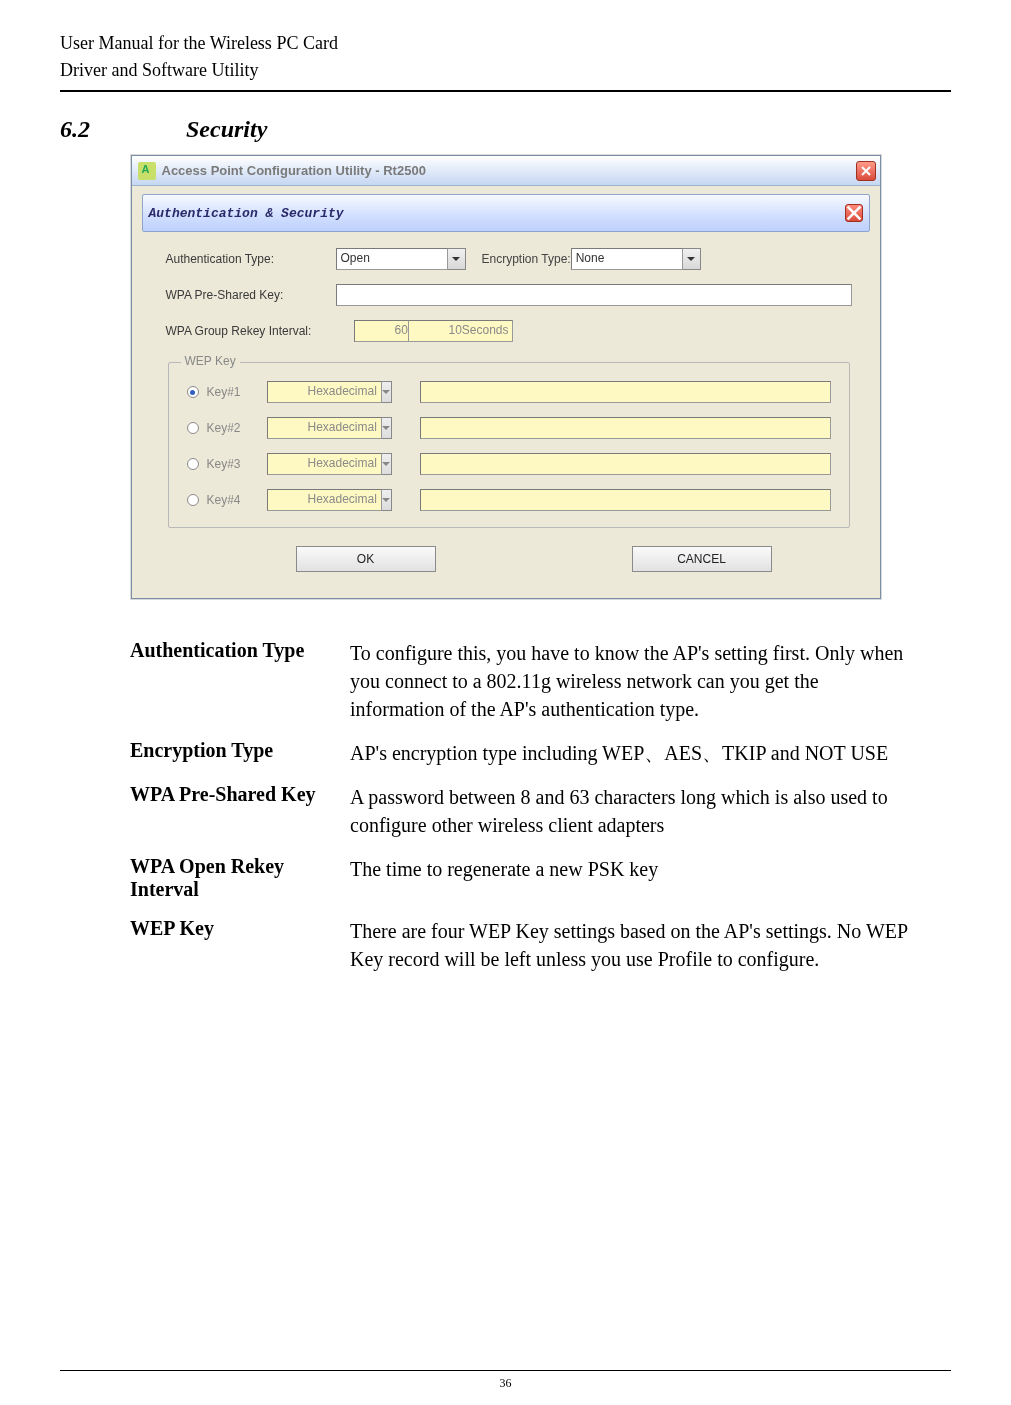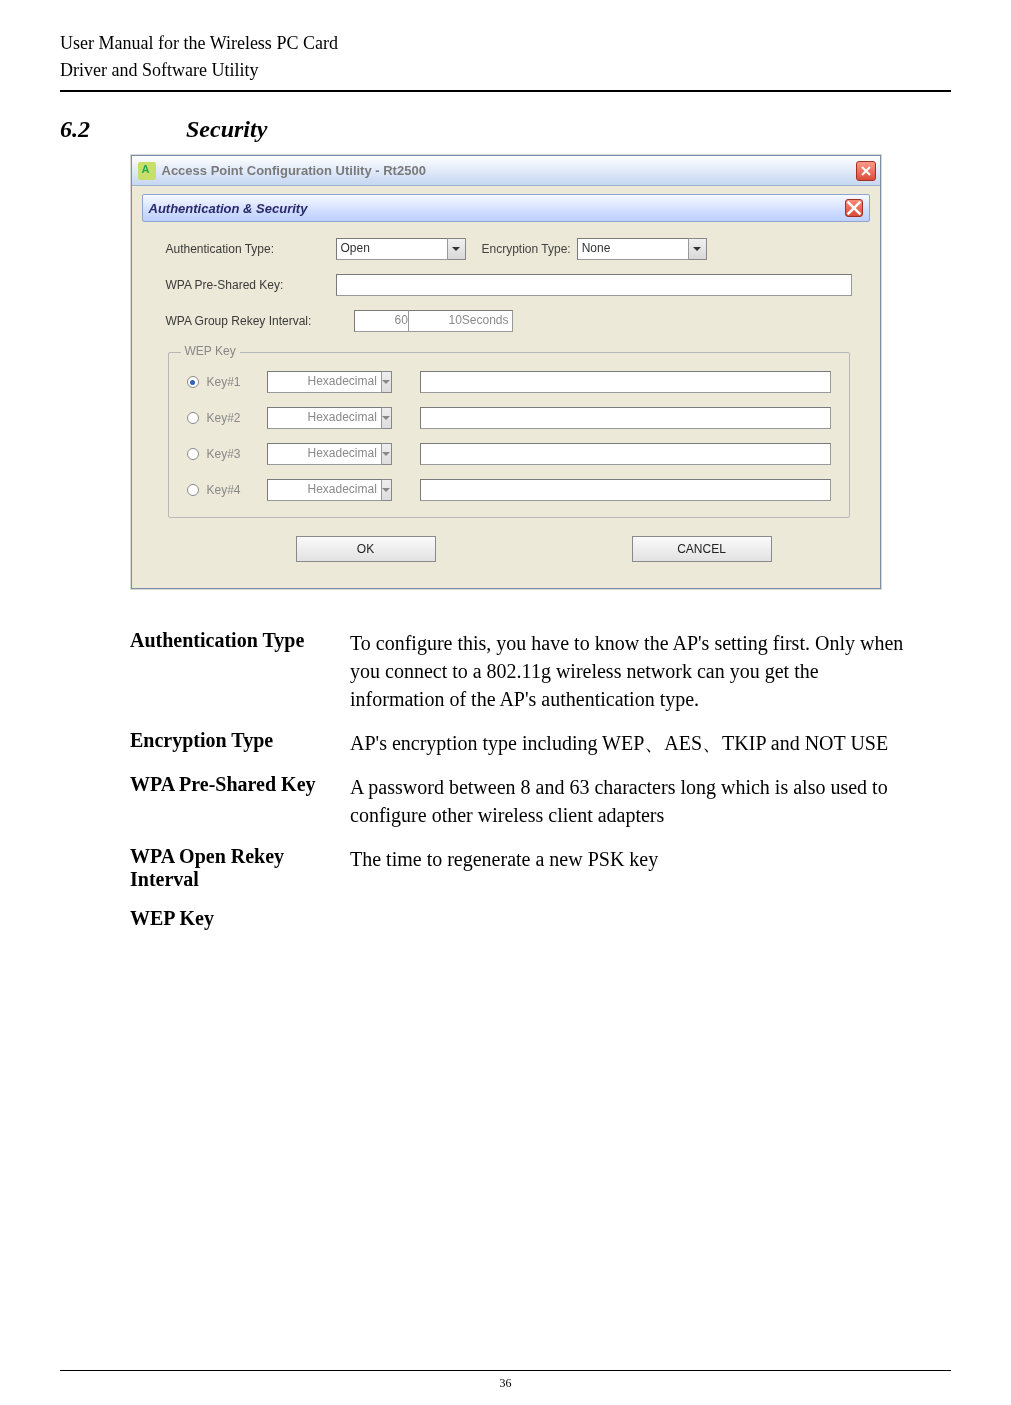--- a/index.html
+++ b/index.html
@@ -50,28 +50,28 @@
     .title-close {
       width: 20px; height: 20px;
       background: linear-gradient(180deg, #ff9a8a, #da4b3a);
       border: 1px solid #a03020; border-radius: 3px;
       display: flex; align-items: center; justify-content: center;
     }
     .title-close svg { width: 10px; height: 10px; }
     
     .dialog-body { padding: 8px 10px 10px 10px; }
     .section-bar {
-      height: 28px;
+      height: 38px;
       background: linear-gradient(180deg, #f7f9ff 0%, #d0deff 60%, #bdd0fc 100%);
       border: 1px solid #8ea6ce;
       border-radius: 2px;
       display: flex;
       align-items: center;
       padding: 0 6px;
-      font-family: Liberation Sans, sans-serif;
+      font-family: Liberation Mono, monospace;
       font-size: 13px;
       font-style: italic;
       font-weight: bold;
       color: #2a2a6a;
       margin-bottom: 12px;
     }
     .section-bar .sect-close {
       width: 18px; height: 18px;
       margin-left: auto;
       background: linear-gradient(180deg, #ff8a7a, #da4b3a);
@@ -91,31 +91,31 @@
       background: #fff;
       border: 1px solid #999;
       border-top-color: #7a7a7a;
       border-left-color: #7a7a7a;
       height: 22px;
       padding: 2px 4px;
       font-family: Tahoma, sans-serif;
       font-size: 12px;
       color: #333;
     }
-    .inset-input.disabled { color:#8a8a8a; background:#ffffff;padding-left:40px; }
+    .inset-input.disabled { color:#8a8a8a; background:#fef9c3;padding-left:40px; }
     .combo { display: inline-flex; align-items: stretch; width: 130px; margin-right: 16px;}
     .combo .inset-input { flex: 1; }
     .combo-btn {
       width: 18px;
       background: linear-gradient(180deg,#f0f0f0,#d8d8d8);
       border: 1px solid #888; border-left:none;
       display: flex; align-items:center; justify-content:center;
     }
     .combo-btn svg{width:8px;height:8px;}
-    .enc-lbl { margin-right: 6px;}
+    .enc-lbl { margin-right: 0;}
     .psk-input { flex: 1; }
     .interval-box { width: 55px; text-align:right; color:#8a8a8a;}
     .interval-unit { width: 104px; color:#8a8a8a; border-left:none;}
     
     .wep-group {
       border: 1px solid #b8b8b8;
       border-radius: 2px;
       margin: 20px 2px 18px 2px;
       padding: 18px 18px 14px 18px;
       position: relative;
@@ -304,17 +304,18 @@
   <div class="def-row">
     <div class="def-term">WPA Pre-Shared Key</div>
     <div class="def-desc">A password between 8 and 63 characters long which is also used to configure other wireless client adapters</div>
   </div>
   <div class="def-row">
     <div class="def-term">WPA Open Rekey Interval</div>
     <div class="def-desc">The time to regenerate a new PSK key</div>
   </div>
   <div class="def-row">
     <div class="def-term">WEP Key</div>
+    <div class="def-desc">There are four WEP Key settings based on the AP's settings. No WEP Key record will be left unless you use Profile to configure.</div>
   </div>
 </div>
 
 <hr class="footer-rule">
 <div class="page-num">36</div>
 
 </body></html>

